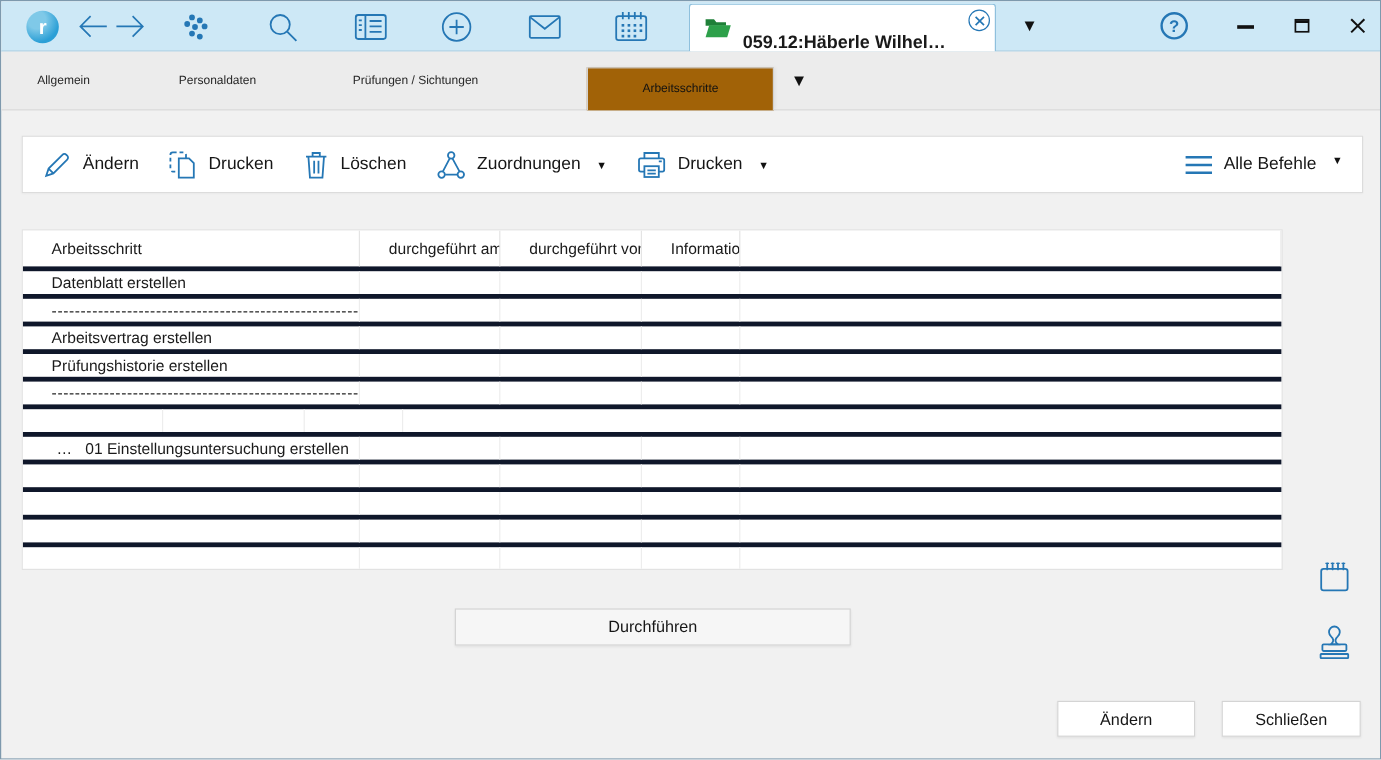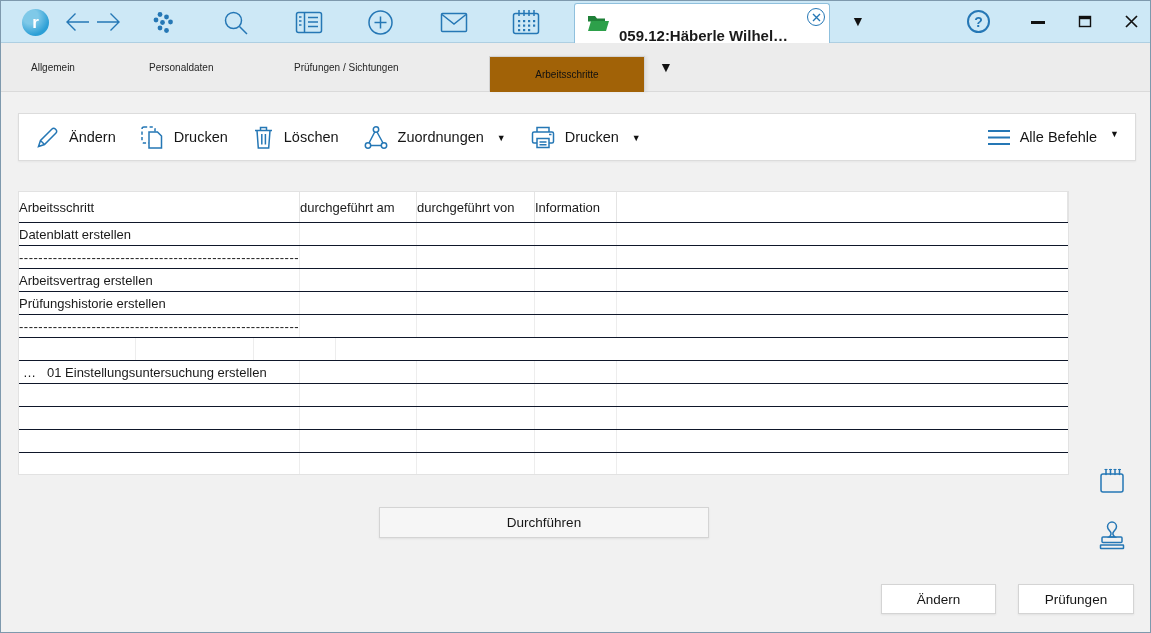--- a/index.html
+++ b/index.html
@@ -46,22 +46,22 @@
     background:#fff; border:1px solid #dcdcdc; box-shadow:0 1px 2px rgba(0,0,0,.05);
     display:flex; align-items:center; padding:0 16px; }
   .tbtn { display:flex; align-items:center; gap:9px; font-size:14.5px; color:#161616;
     margin-right:24px; white-space:nowrap; cursor:default; }
   .toolbar-right { margin-left:auto; display:flex; align-items:flex-start; gap:9px;
     font-size:14.5px; margin-right:0; }
   
   .table-panel { position:absolute; left:17px; top:190px; width:1051px; height:284px;
     background:#fff; border:1px solid #e2e2e2; overflow:hidden; }
   .thead { display:flex; height:30px; }
-  .trow  { display:flex; height:23px; border-top:1px solid #0f172a; }
-  .cell { display:flex; align-items:center; padding-left:0; font-size:13px;
+  .trow  { display:flex; height:23px; border-top:4px solid #0f172a; }
+  .cell { display:flex; align-items:center; padding-left:24px; font-size:13px;
     color:#1a1a1a; overflow:hidden; white-space:nowrap; border-right:1px solid #ededed; }
   .thead .cell { border-right:1px solid #e4e4e4; }
   .c0 { width:281px; } .c1 { width:117px; } .c2 { width:118px; } .c3 { width:82px; }
   .c4 { flex:1; border-right:none; }
   .sep-label { letter-spacing:.5px; }
   .row-prefix { display:inline-block; width:24px; margin-left:4px; }
   
   .btn { position:absolute; display:flex; align-items:center; justify-content:center;
     background:#fff; border:1px solid #d4d4d4; box-shadow:0 1px 2px rgba(0,0,0,.07);
     font-size:13.5px; color:#161616; cursor:default; }
@@ -368,15 +368,15 @@
   </div>
   <div class="side-icon" style="left:1096px; top:518px;">
     <svg width="30" height="32" viewBox="0 0 30 32" fill="none" stroke="#2577b5" stroke-width="1.5">
       <path d="M12 18 c2-1.5 2.6-3.6 1.4-5.2 C12 11 10.5 10 10.5 7.8 a4.5 4.7 0 0 1 9 0 C19.5 10 18 11 16.6 12.8 c-1.2 1.6-.6 3.7 1.4 5.2 z"></path>
       <rect x="5" y="18" width="20" height="5.5" rx="1"></rect>
       <rect x="3.5" y="26" width="23" height="3.5" rx="0.5"></rect>
     </svg>
   </div>
 
   <div class="btn aendern-bottom">Ändern</div>
-  <div class="btn schliessen">Prüfungen</div>
+  <div class="btn schliessen">Schließen</div>
 
 </div>
 
 </body></html>

